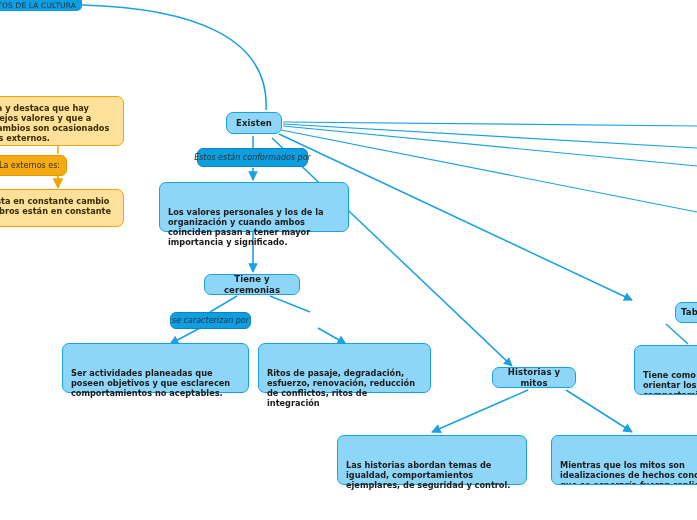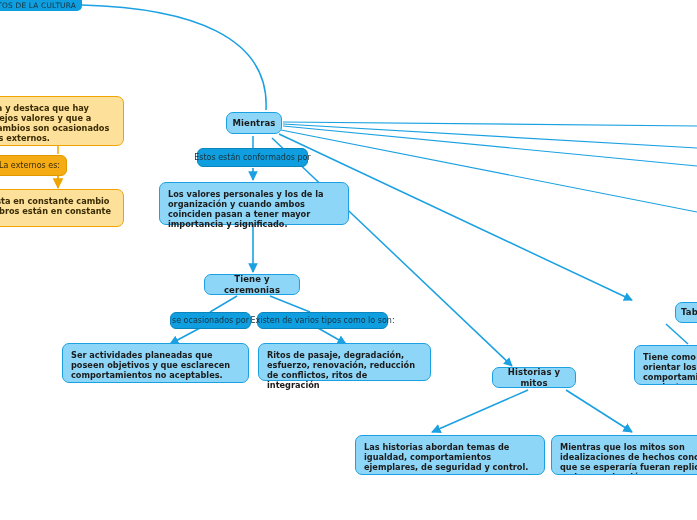--- a/index.html
+++ b/index.html
@@ -42,37 +42,38 @@
     padding:3px 7px;
   }
   
   .n-blue-box{
     background:#8ed6f7;
     border:1.4px solid #1ba1e2;
     color:#1b1b1b;
     font-weight:bold;
     font-size:8.2px;
     text-align:left;
-    padding:6px 8px;
+    padding:24px 8px;
     display:block;
   }
   
   .n-chip{
     background:#0f9fe0;
     border:1.4px solid #0b86bd;
     border-radius:6px;
     color:#17313d;
     font-weight:normal;
     font-size:8px;
     display:flex;
     align-items:center;
     justify-content:center;
     text-align:center;
     padding:3px 8px;
     white-space:nowrap;
+    font-style:italic;
   }
   
   .n-orange-box{
     background:#fde09a;
     border:1.4px solid #f0a400;
     color:#3a2c05;
     font-weight:bold;
     font-size:8.2px;
     text-align:left;
     padding:6px 8px;
@@ -170,56 +171,53 @@
 
   <div class="node n-orange-chip clip-left" style="left:-8px;top:155px;width:75px;height:21px;">
     <span>La externos es:</span>
   </div>
 
   <div class="node n-orange-box clip-left" style="left:-62px;top:189px;width:186px;height:38px;">
     <span>Algo que esta en constante cambio y sus miembros están en constante</span>
   </div>
 
   <div class="node n-blue" style="left:226px;top:112px;width:56px;height:22px;">
-    <span>Mientras</span>
+    <span>Existen</span>
   </div>
 
   <div class="node n-chip" style="left:197px;top:148px;width:111px;height:19px;">
     <span>Estos están conformados por</span>
   </div>
 
   <div class="node n-blue-box" style="left:159px;top:182px;width:190px;height:43px;">
     <span>Los valores personales y los de la organización y cuando ambos coinciden pasan a tener mayor importancia y significado.</span>
   </div>
 
   <div class="node n-blue" style="left:204px;top:274px;width:96px;height:21px;">
     <span>Tiene y ceremonias</span>
   </div>
 
   <div class="node n-chip" style="left:170px;top:312px;width:81px;height:17px;">
-    <span>se ocasionados por</span>
-  </div>
-
-  <div class="node n-chip" style="left:257px;top:312px;width:131px;height:17px;">
-    <span>Existen de varios tipos como lo son:</span>
-  </div>
+    <span>se caracterizan por</span>
+  </div>
+
 
   <div class="node n-blue-box" style="left:62px;top:343px;width:187px;height:40px;">
     <span>Ser actividades planeadas que poseen objetivos y que esclarecen comportamientos no aceptables.</span>
   </div>
 
   <div class="node n-blue-box" style="left:258px;top:343px;width:173px;height:38px;">
     <span>Ritos de pasaje, degradación, esfuerzo, renovación, reducción de conflictos, ritos de integración</span>
   </div>
 
   <div class="node n-blue" style="left:492px;top:367px;width:84px;height:21px;">
     <span>Historias y mitos</span>
   </div>
 
-  <div class="node n-blue-box" style="left:355px;top:435px;width:190px;height:40px;">
+  <div class="node n-blue-box" style="left:337px;top:435px;width:190px;height:40px;">
     <span>Las historias abordan temas de igualdad, comportamientos ejemplares, de seguridad y control.</span>
   </div>
 
   <div class="node n-blue-box clip-left" style="left:551px;top:435px;width:190px;height:40px;">
     <span>Mientras que los mitos son idealizaciones de hechos concretos que se esperaría fueran replicados en la organización.</span>
   </div>
 
   <div class="node n-blue" style="left:631px;top:302px;width:46px;height:21px;margin-left:44px;">
     <span>Tabúes</span>
   </div>

